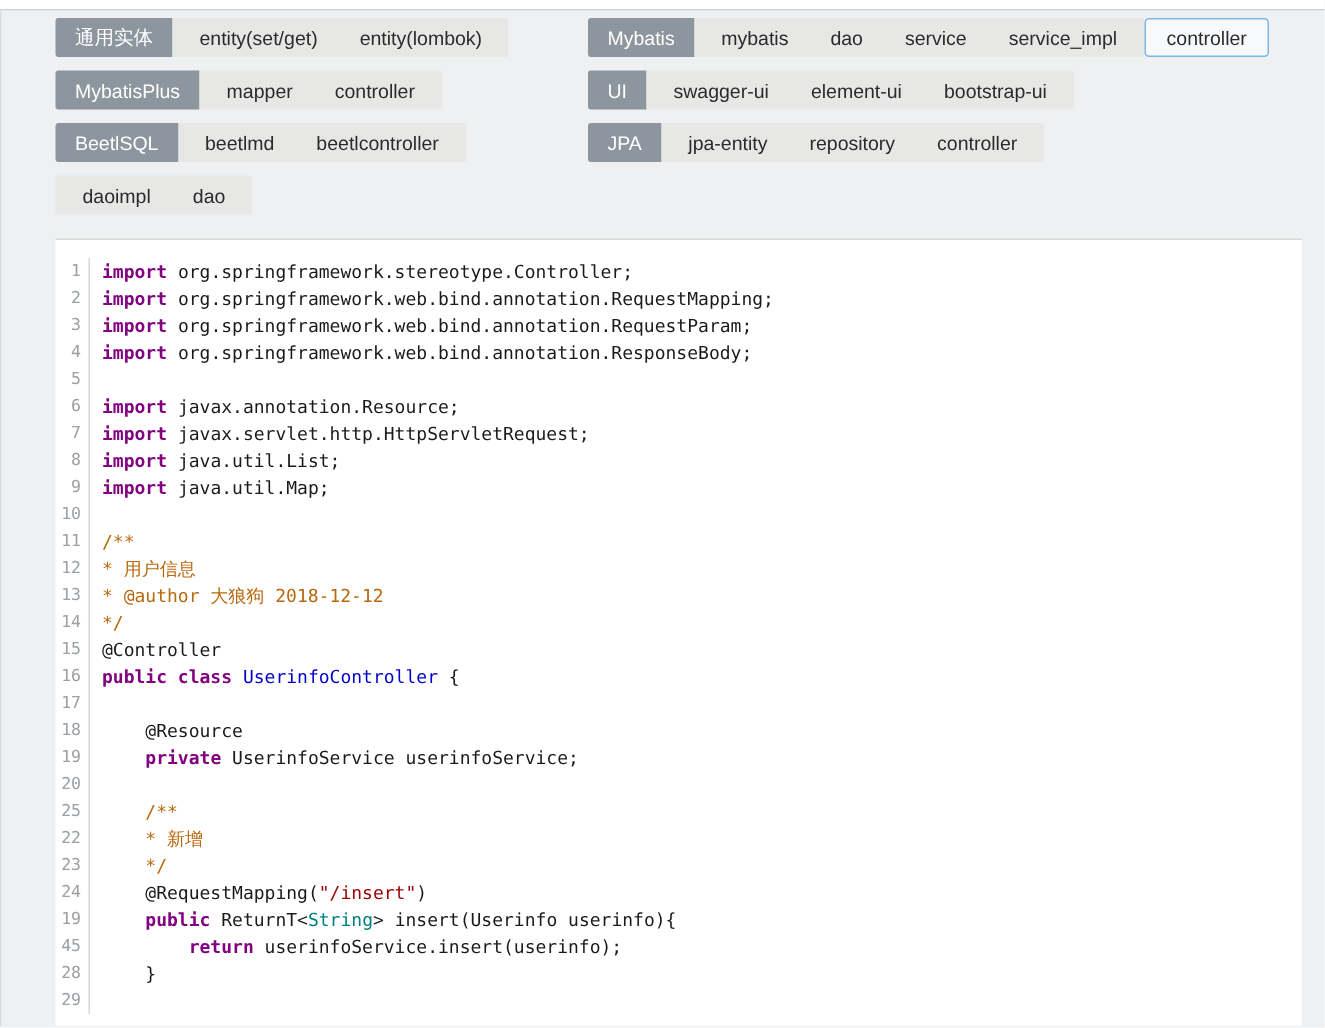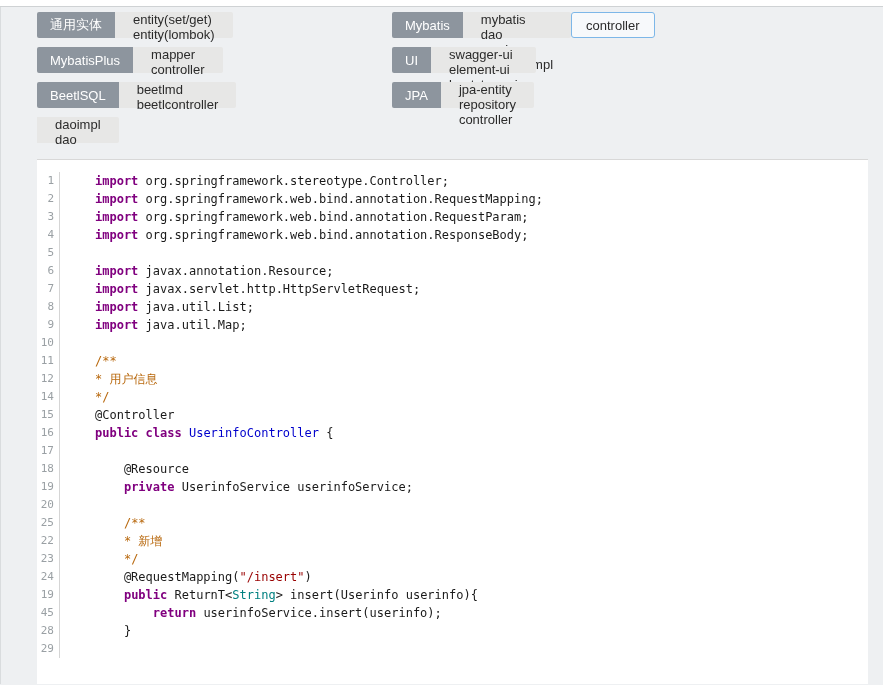--- a/index.html
+++ b/index.html
@@ -32,21 +32,21 @@
     display:flex; align-items:stretch; height:26px; margin-bottom:9px;
     font-size:13px; width:max-content;
   }
   .grp-label{
     background:var(--grp-label-bg); color:var(--grp-label-fg);
     display:flex; align-items:center; padding:0 13px;
     border-radius:2px 0 0 2px; cursor:pointer; white-space:nowrap;
   }
   .grp-items{
     background:var(--grp-items-bg); display:flex; align-items:stretch;
-    border-radius:0 2px 2px 0; padding:0 4px;flex-direction:column;
+    border-radius:0 2px 2px 0; padding:0 4px;
   }
   .grp-item{
     color:var(--grp-item-fg); display:flex; align-items:center;
     padding:0 14px; cursor:pointer; white-space:nowrap;
   }
   .grp-item.selected{
     background:var(--sel-bg); border:1px solid var(--sel-border);
     border-radius:3px; padding:0 14px; margin-left:0;
   }
   .code-panel{
@@ -54,21 +54,21 @@
     background:var(--panel-bg); border-top:1px solid var(--panel-border);
     padding-top:12px; overflow:hidden;
     font-family:"DejaVu Sans Mono", monospace; font-size:12px;
   }
   .code-row{ display:flex; height:18px; line-height:18px; }
   .code-ln{
     flex:0 0 23px; text-align:right; padding-right:5px;
     color:var(--ln-fg); border-right:1px solid var(--ln-sep);
     font-size:11px;
   }
-  .code-txt{ padding-left:8px; white-space:pre; color:var(--pl);margin-left:27px; }
+  .code-txt{ padding-left:8px; white-space:pre; color:var(--pl); }
   .tok-kw{ color:var(--kw); font-weight:bold; }
   .tok-cm{ color:var(--cm); }
   .tok-str{ color:var(--str); }
   .tok-cls{ color:var(--cls); }
   .tok-typ{ color:var(--typ); }
   .tok-pl{ color:var(--pl); }
 </style>
 </head>
 <body>
 
@@ -180,20 +180,24 @@
         </div>
         <div class="code-row">
           <div class="code-ln">11</div>
           <div class="code-txt"><span class="tok-cm">/**</span></div>
         </div>
         <div class="code-row">
           <div class="code-ln">12</div>
           <div class="code-txt"><span class="tok-cm">* 用户信息</span></div>
         </div>
         <div class="code-row">
+          <div class="code-ln">13</div>
+          <div class="code-txt"><span class="tok-cm">* @author 大狼狗 2018-12-12</span></div>
+        </div>
+        <div class="code-row">
           <div class="code-ln">14</div>
           <div class="code-txt"><span class="tok-cm">*/</span></div>
         </div>
         <div class="code-row">
           <div class="code-ln">15</div>
           <div class="code-txt"><span class="tok-pl">@Controller</span></div>
         </div>
         <div class="code-row">
           <div class="code-ln">16</div>
           <div class="code-txt"><span class="tok-kw">public class</span><span class="tok-pl"> </span><span class="tok-cls">UserinfoController</span><span class="tok-pl"> {</span></div>

